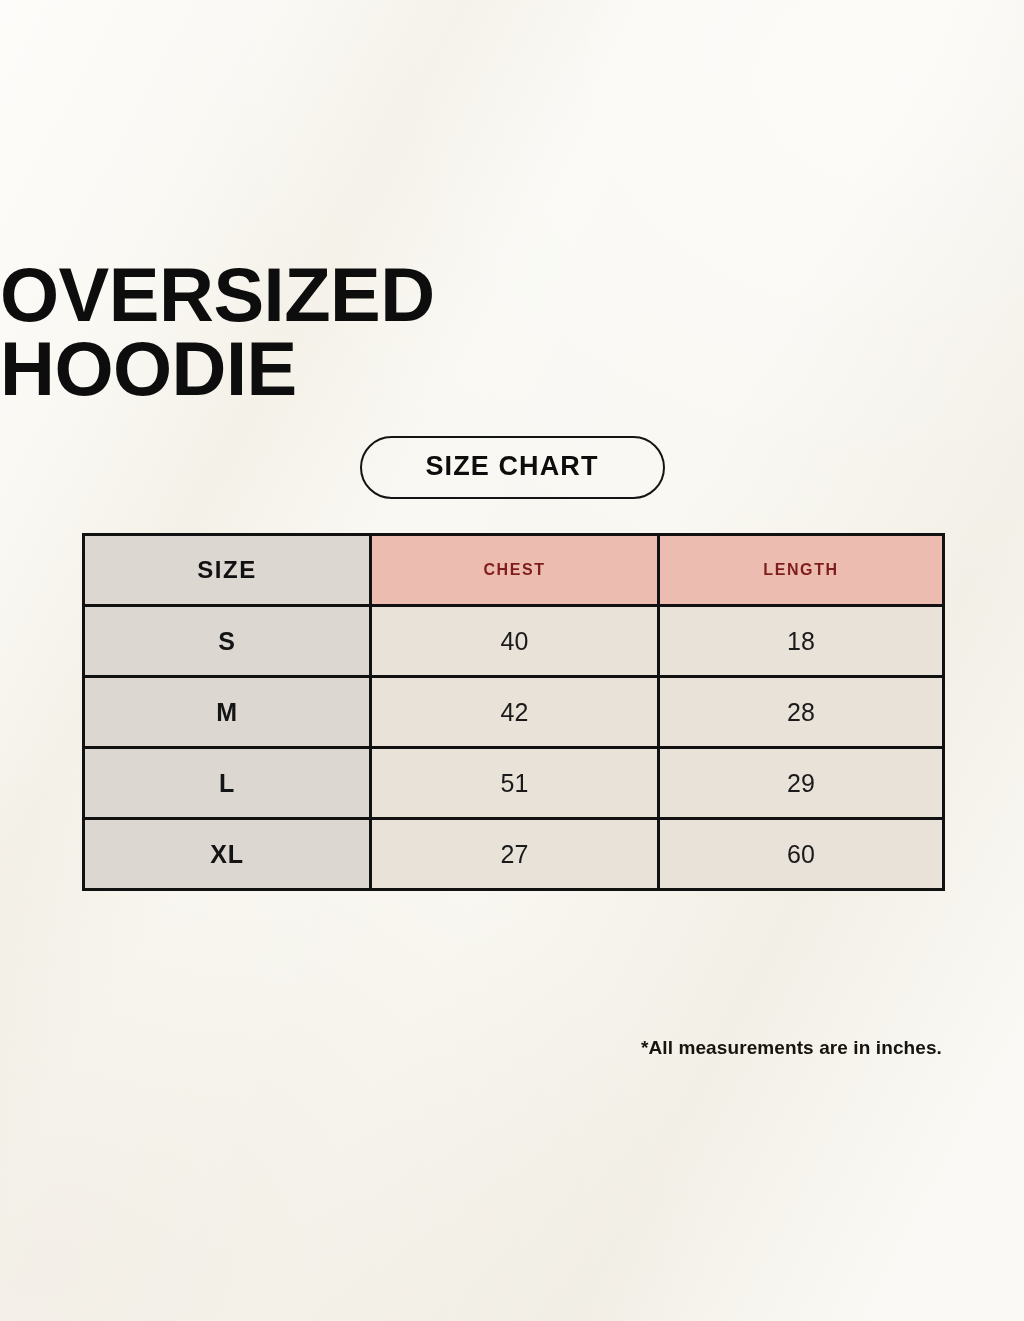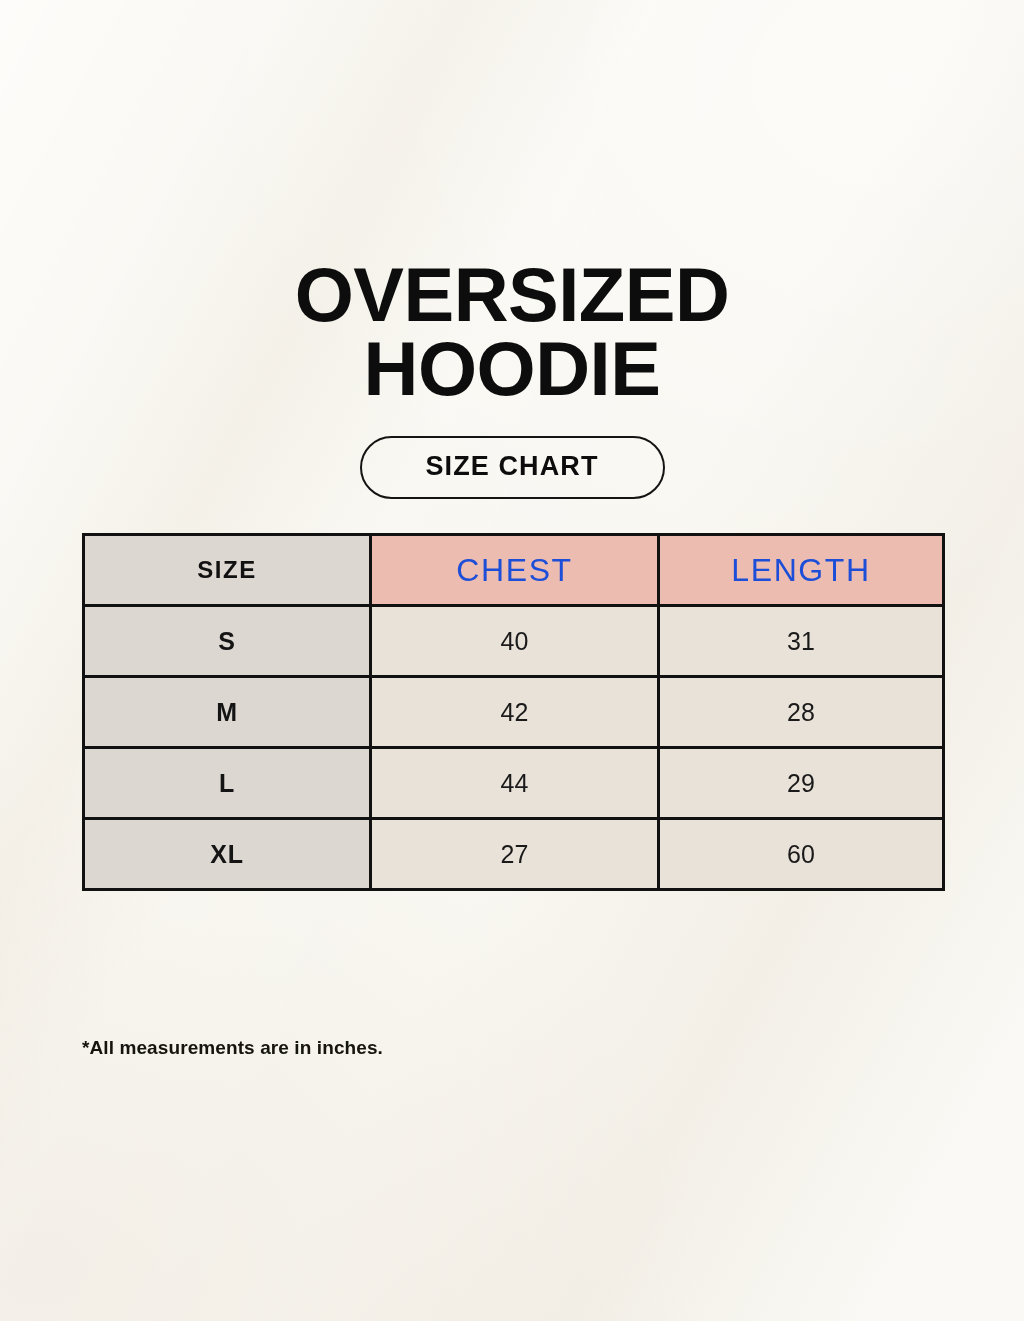--- a/index.html
+++ b/index.html
@@ -40,21 +40,20 @@
     width: 1024px;
     height: 1321px;
   }
 
   
   .title {
     position: absolute;
     top: 258px;
     left: 0;
     width: 1024px;
-    text-align: center;
     font-size: 76px;
     line-height: 0.98;
     font-weight: bold;
     letter-spacing: -0.5px;
     color: #0d0d0d;
     white-space: pre-line;
   }
 
   
   .badge-wrap {
@@ -106,24 +105,24 @@
 
   th.h-size {
     background: #ddd7d2;
     font-size: 24px;
     font-weight: bold;
     letter-spacing: 1.6px;
     color: #111111;
   }
   th.h-meas {
     background: #edbcb0;
-    font-size: 32px;
-    font-weight: normal;
+    font-size: 16px;
+    font-weight: bold;
     letter-spacing: 1.6px;
-    color: #1d4ed8;
+    color: #7f1d1d;
   }
 
   td.cell-size {
     background: #ddd7d2;
     font-size: 25px;
     font-weight: bold;
     letter-spacing: 0.8px;
     color: #141414;
   }
   td.cell-val {
@@ -133,20 +132,21 @@
     color: #1a1a1a;
     margin-left: 44px;
   }
 
   
   .footnote {
     position: absolute;
     top: 1037px;
     left: 82px;
     width: 860px;
+    text-align: right;
     font-size: 19px;
     font-weight: bold;
     letter-spacing: 0.1px;
     color: #16140f;
   }
 </style>
 </head>
 <body>
 
 <div class="page">
@@ -171,30 +171,30 @@
         <tr>
           <th class="h-size">SIZE</th>
           <th class="h-meas">CHEST</th>
           <th class="h-meas">LENGTH</th>
         </tr>
       </thead>
       <tbody>
         <tr>
           <td class="cell-size">S</td>
           <td class="cell-val">40</td>
-          <td class="cell-val">31</td>
+          <td class="cell-val">18</td>
         </tr>
         <tr>
           <td class="cell-size">M</td>
           <td class="cell-val">42</td>
           <td class="cell-val">28</td>
         </tr>
         <tr>
           <td class="cell-size">L</td>
-          <td class="cell-val">44</td>
+          <td class="cell-val">51</td>
           <td class="cell-val">29</td>
         </tr>
         <tr>
           <td class="cell-size">XL</td>
           <td class="cell-val">27</td>
           <td class="cell-val">60</td>
         </tr>
       </tbody>
     </table>
   </div>

